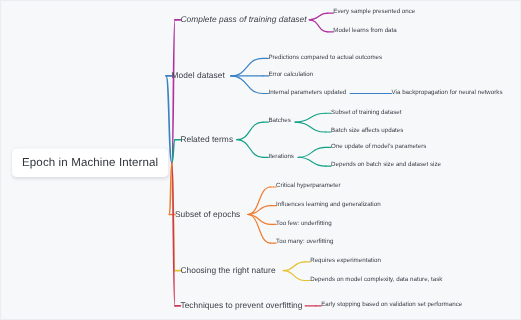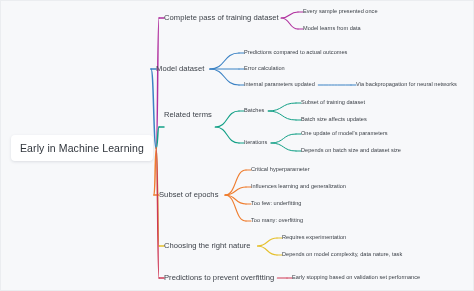--- a/index.html
+++ b/index.html
@@ -96,40 +96,40 @@
       <path d="M 256.5 245 C 267.225 245, 265.275 237, 276 237" fill="none" stroke="#e5c02d" stroke-width="1.1" stroke-linecap="round"></path>
       <path d="M 276 237 L 281 237" fill="none" stroke="#e5c02d" stroke-width="1.1" stroke-linecap="round"></path>
       <path d="M 256.5 245 C 267.225 245, 265.275 254, 276 254" fill="none" stroke="#e5c02d" stroke-width="1.1" stroke-linecap="round"></path>
       <path d="M 276 254 L 281 254" fill="none" stroke="#e5c02d" stroke-width="1.1" stroke-linecap="round"></path>
       <path d="M 155.265625 147 C 156.76953125 147, 156.49609375 277, 158 277" fill="none" stroke="#cf3855" stroke-width="1.5" stroke-linecap="round"></path>
       <path d="M 158 277 L 163 277" fill="none" stroke="#cf3855" stroke-width="1.5" stroke-linecap="round"></path>
       <path d="M 276.34375 277 C 281.6546875 277, 280.6890625 277, 286 277" fill="none" stroke="#cf3855" stroke-width="1.1" stroke-linecap="round"></path>
       <path d="M 286 277 L 291 277" fill="none" stroke="#cf3855" stroke-width="1.1" stroke-linecap="round"></path>
     </svg>
   <div id="nodes">
-      <div class="root-node" style="left: 10px; top: 147px;"><span>Early in Machine Learning</span></div>
-      <div class="node lvl1" style="left: 163px; top: 17px;"><span>Complete pass of training dataset</span></div>
+      <div class="root-node" style="left: 10px; top: 147px;"><span>Epoch in Machine Internal</span></div>
+      <div class="node lvl1" style="left: 163px; top: 17px; font-style: italic;"><span>Complete pass of training dataset</span></div>
       <div class="node lvl2" style="left: 302px; top: 11px;"><span>Every sample presented once</span></div>
       <div class="node lvl2" style="left: 302px; top: 28px;"><span>Model learns from data</span></div>
       <div class="node lvl1" style="left: 155px; top: 68px;"><span>Model dataset</span></div>
       <div class="node lvl2" style="left: 243px; top: 52px;"><span>Predictions compared to actual outcomes</span></div>
       <div class="node lvl2" style="left: 243px; top: 68px;"><span>Error calculation</span></div>
       <div class="node lvl2" style="left: 243px; top: 84px;"><span>Internal parameters updated</span></div>
       <div class="node lvl3" style="left: 355px; top: 84px;"><span>Via backpropagation for neural networks</span></div>
-      <div class="node lvl1" style="left: 163px; top: 114px;"><span>Related terms</span></div>
+      <div class="node lvl1" style="left: 163px; top: 126px;"><span>Related terms</span></div>
       <div class="node lvl2" style="left: 243px; top: 110px;"><span>Batches</span></div>
       <div class="node lvl3" style="left: 300px; top: 102px;"><span>Subset of training dataset</span></div>
       <div class="node lvl3" style="left: 300px; top: 119px;"><span>Batch size affects updates</span></div>
       <div class="node lvl2" style="left: 243px; top: 142px;"><span>Iterations</span></div>
       <div class="node lvl3" style="left: 300px; top: 133px;"><span>One update of model's parameters</span></div>
       <div class="node lvl3" style="left: 300px; top: 150px;"><span>Depends on batch size and dataset size</span></div>
       <div class="node lvl1" style="left: 158px; top: 194px;"><span>Subset of epochs</span></div>
       <div class="node lvl2" style="left: 250px; top: 169px;"><span>Critical hyperparameter</span></div>
       <div class="node lvl2" style="left: 250px; top: 186px;"><span>Influences learning and generalization</span></div>
       <div class="node lvl2" style="left: 250px; top: 203px;"><span>Too few: underfitting</span></div>
       <div class="node lvl2" style="left: 250px; top: 220px;"><span>Too many: overfitting</span></div>
       <div class="node lvl1" style="left: 163px; top: 245px;"><span>Choosing the right nature</span></div>
       <div class="node lvl2" style="left: 281px; top: 237px;"><span>Requires experimentation</span></div>
       <div class="node lvl2" style="left: 281px; top: 254px;"><span>Depends on model complexity, data nature, task</span></div>
-      <div class="node lvl1" style="left: 163px; top: 277px;"><span>Predictions to prevent overfitting</span></div>
+      <div class="node lvl1" style="left: 163px; top: 277px;"><span>Techniques to prevent overfitting</span></div>
       <div class="node lvl2" style="left: 291px; top: 277px;"><span>Early stopping based on validation set performance</span></div>
     </div>
 </div>
 
 </body></html>

